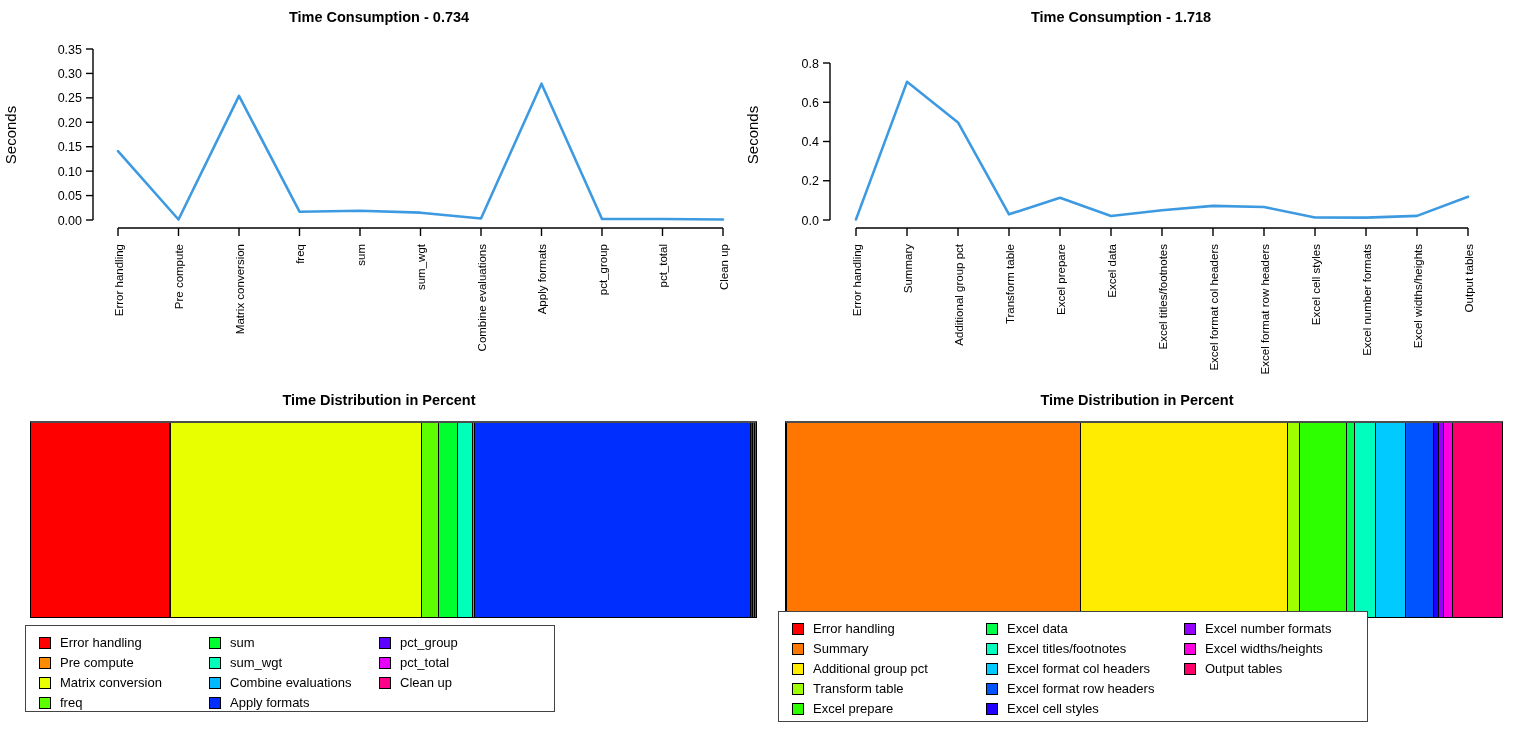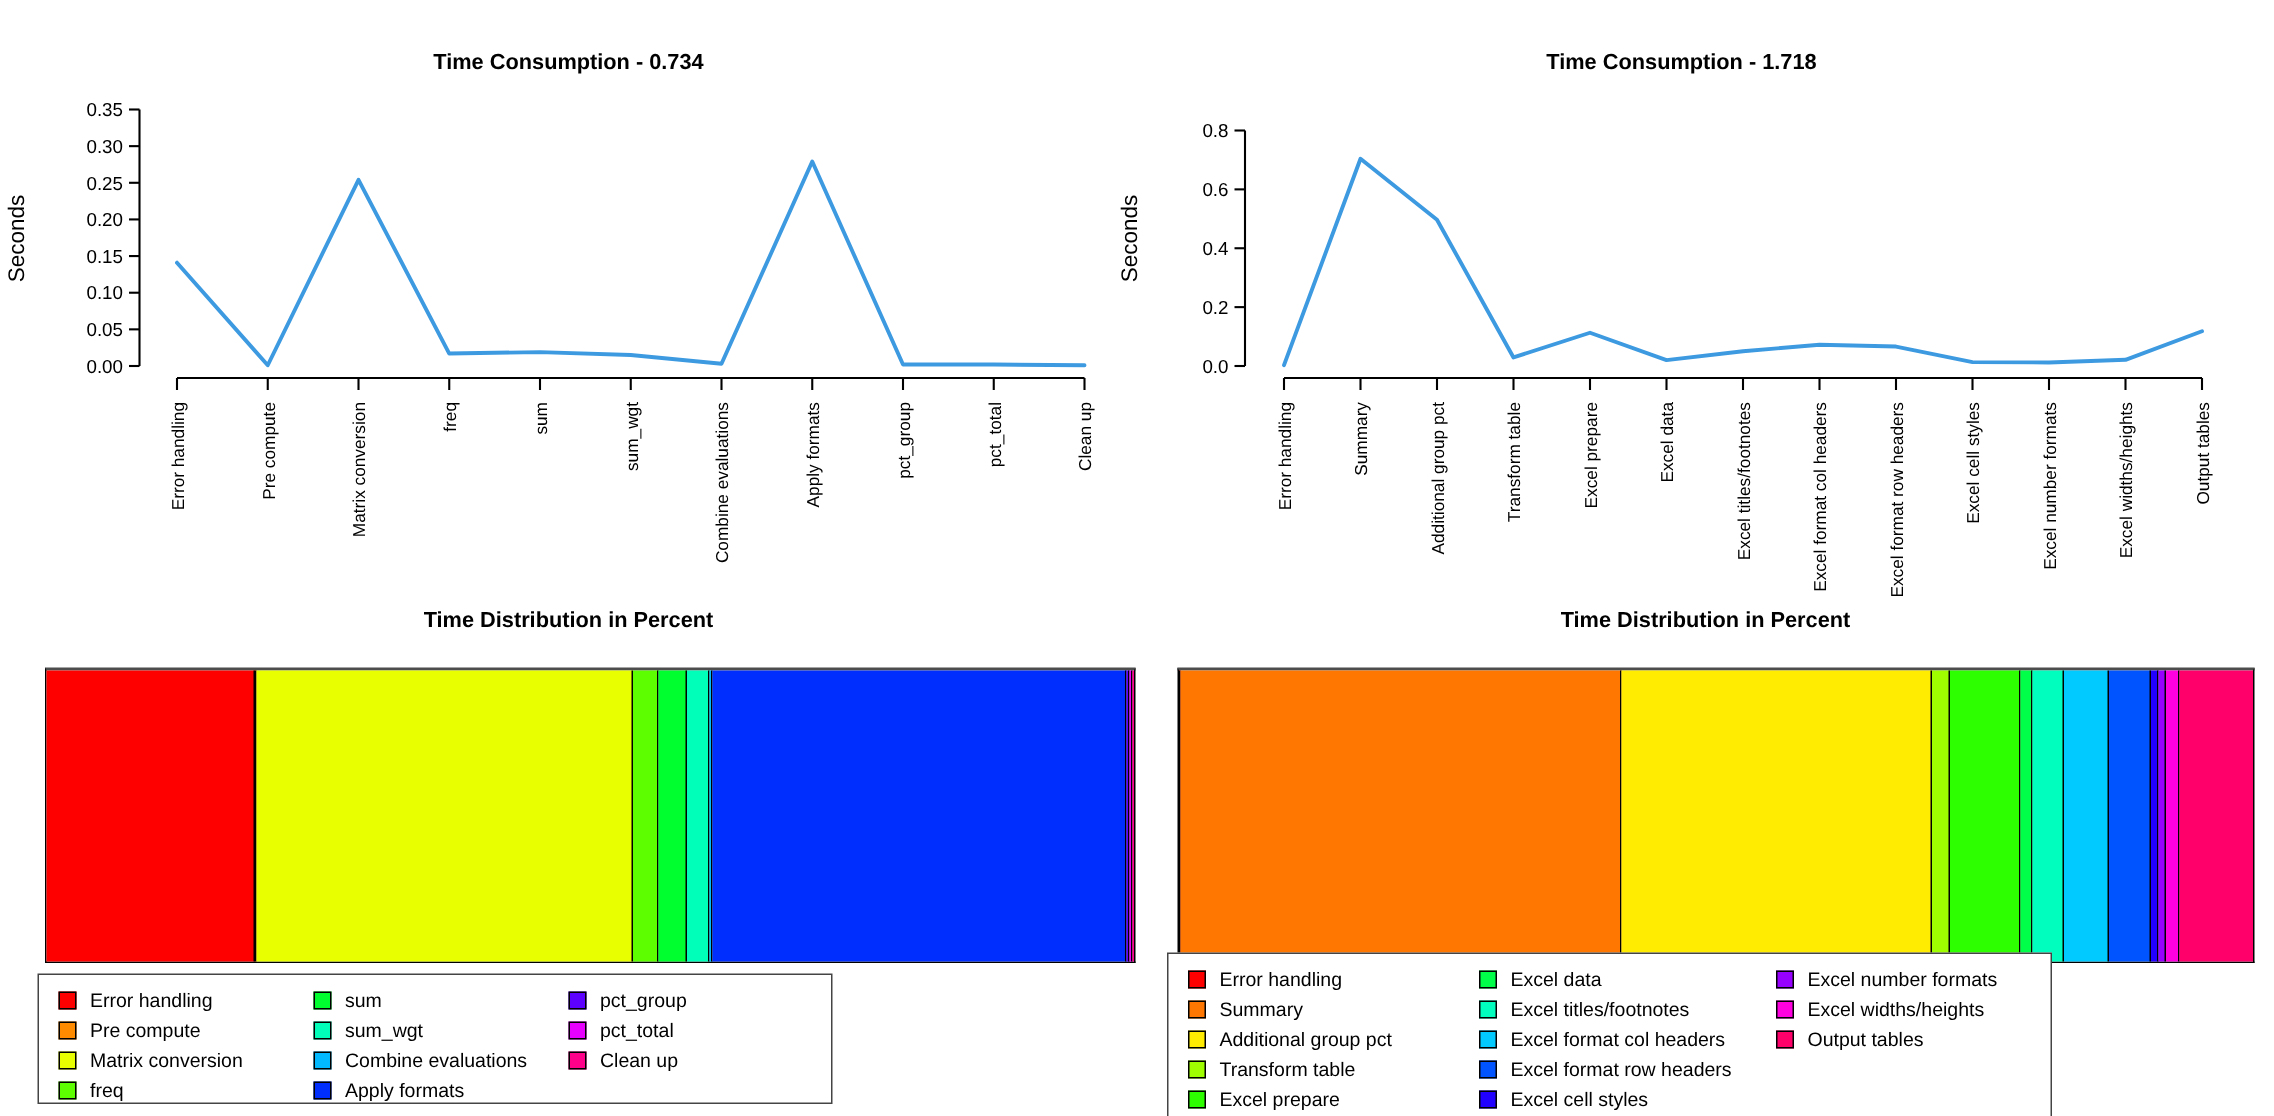--- a/index.html
+++ b/index.html
@@ -1,20 +1,20 @@
 <!DOCTYPE html>
 <html><head>
 <meta charset="utf-8">
 <style>
   html,body{margin:0;padding:0;background:#ffffff;}
   body{font-family:"Liberation Sans", sans-serif;}
   #canvas{position:relative;width:1516px;height:744px;background:#ffffff;overflow:hidden;}
-  .panel{position:absolute;margin-top:24px;}
+  .panel{position:absolute;}
   .panel svg{overflow:visible;display:block;}
-  .bar-title{position:absolute;top:6px;left:0;width:100%;text-align:center;
+  .bar-title{position:absolute;top:16px;left:0;width:100%;text-align:center;
              font-size:14.5px;font-weight:bold;color:#000;}
   .stackbar{position:absolute;display:flex;flex-direction:row;align-items:stretch;
             border:1px solid #000;border-top:2px solid #4d4d4d;box-sizing:border-box;}
   .stackbar .seg{height:100%;box-sizing:border-box;border-right:1px solid #000;}
   .stackbar .seg:last-child{border-right:none;}
   .legend{position:absolute;background:#ffffff;border:1.5px solid #444;box-sizing:border-box;}
   .legend-col{position:absolute;top:7px;}
   .legend-item{display:flex;align-items:center;height:20px;white-space:nowrap;}
   .legend-swatch{width:12px;height:12px;border:1px solid #000;box-sizing:border-box;
                  display:inline-block;margin-right:9px;flex:0 0 auto;}

